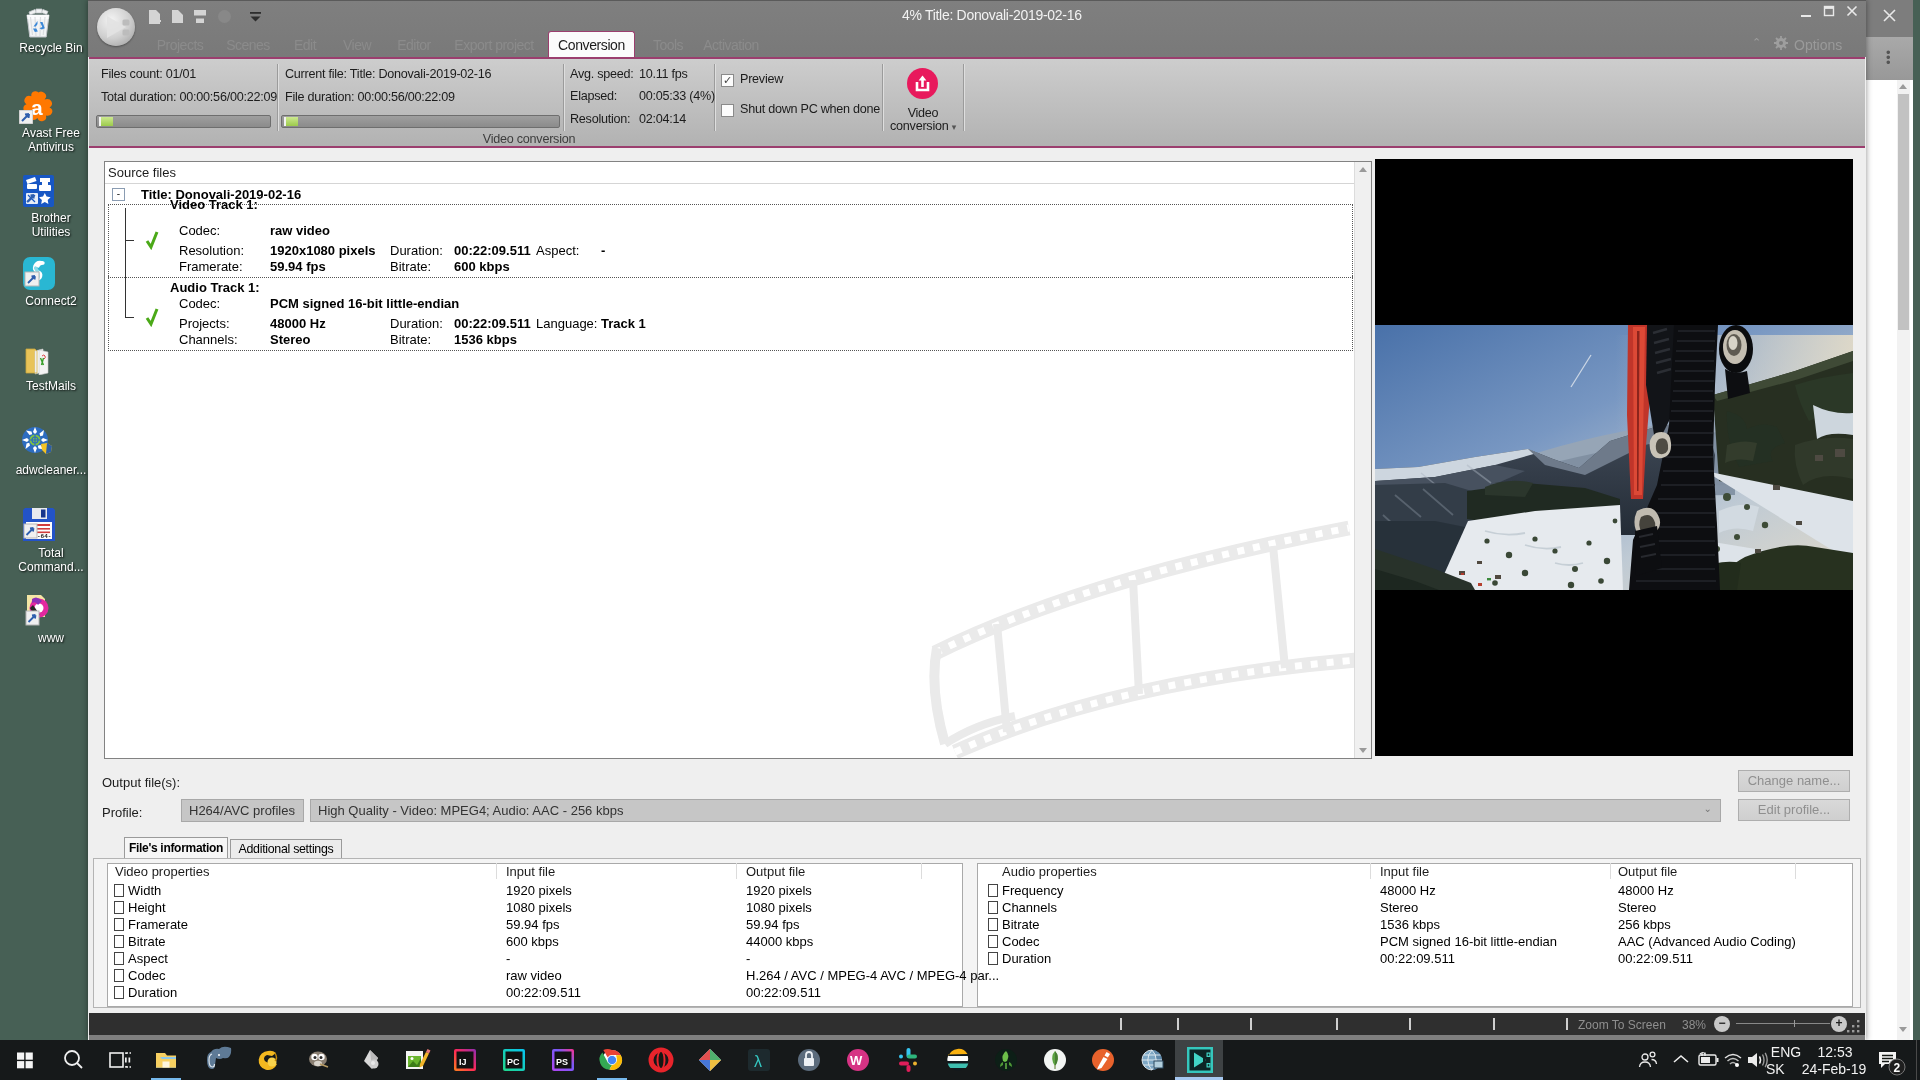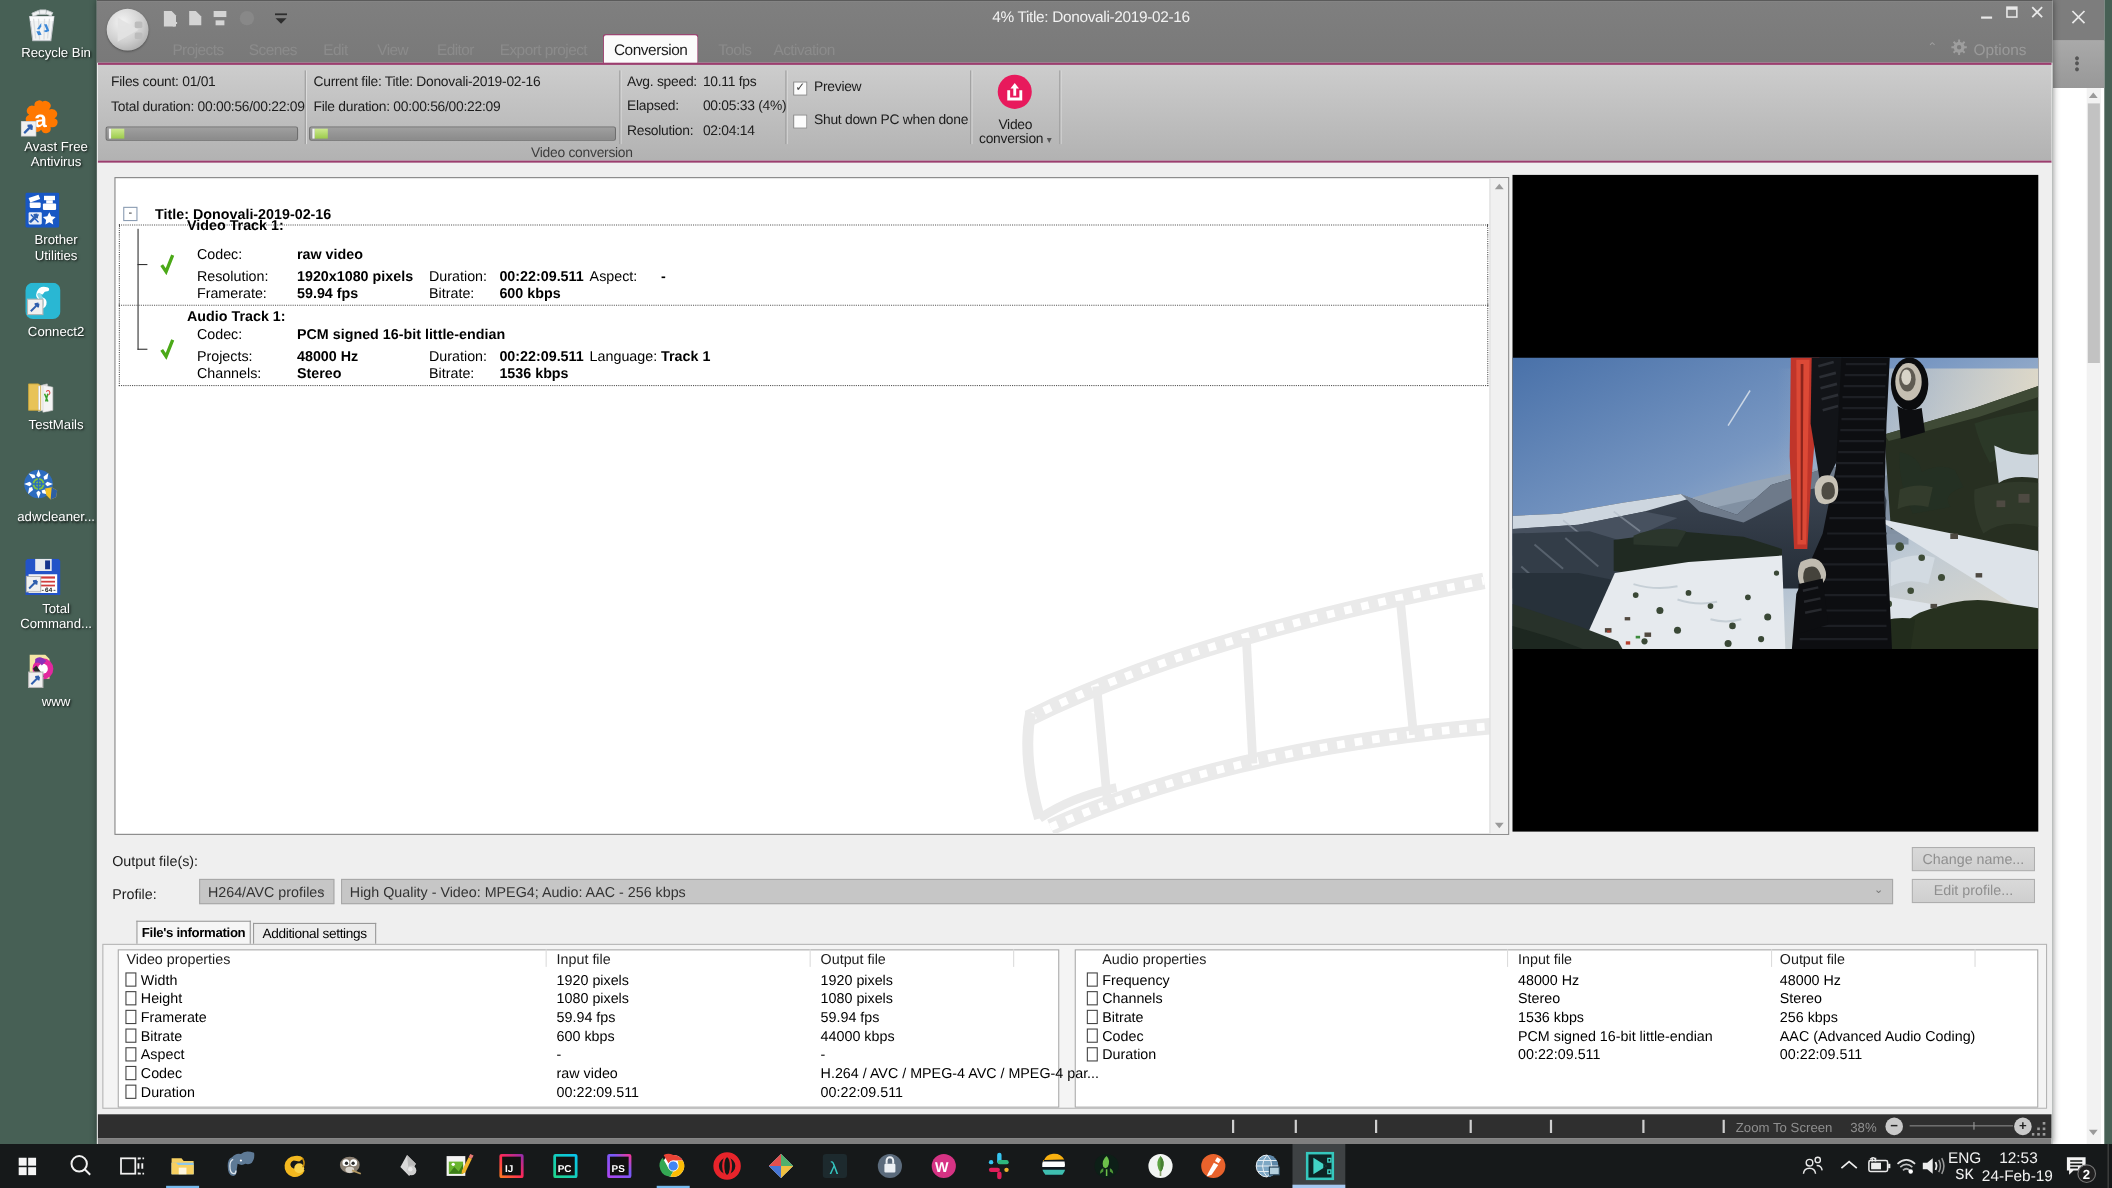--- a/index.html
+++ b/index.html
@@ -262,20 +262,23 @@
           <path d="M8 133 Q 160 58 422 8" stroke="#ffffff" stroke-width="7" stroke-dasharray="7 9"></path>
           <path d="M28 232 Q 190 160 430 140" stroke-width="15"></path>
           <path d="M28 232 Q 190 160 430 140" stroke="#ffffff" stroke-width="7" stroke-dasharray="7 9"></path>
           <path d="M10 128 q-8 40 8 96" stroke-width="10"></path>
           <path d="M70 104 L 80 212" stroke-width="8"></path>
           <path d="M206 60 L 212 174" stroke-width="8"></path>
           <path d="M346 26 L 358 148" stroke-width="8"></path>
           <path d="M18 224 q30-20 70-28" stroke-width="8"></path>
         </g>
       </svg>
+      <div class="hdr">
+          <span style="position:absolute;left:3px;top:3px;">Source files</span>
+        </div>
       <div style="position:absolute;left:7px;top:26px;width:11px;height:11px;border:1px solid #8a9cb2;background:#fff;font-size:10px;line-height:9px;text-align:center;color:#222;">-</div>
       <div class="t13 b" style="left:36px;top:25px;">Title: Donovali-2019-02-16</div>
       <div class="dotbox" style="left:3px;top:42px;width:1243px;height:72px;"></div>
       <div class="dotbox" style="left:3px;top:114px;width:1243px;height:74px;border-top:none;"></div>
       <div style="position:absolute;left:20px;top:46px;width:1px;height:110px;background:#333;"></div>
       <div style="position:absolute;left:20px;top:78px;width:9px;height:1px;background:#333;"></div>
       <div style="position:absolute;left:20px;top:155px;width:9px;height:1px;background:#333;"></div>
       <svg style="position:absolute;left:40px;top:68px;" width="14" height="20">
           <path d="M2 11 L6 17 L12 2" fill="none" stroke="#4ba918" stroke-width="3"></path>
         </svg>
@@ -753,21 +756,21 @@
         <path d="M8 13 q3-3 6 0" opacity=".7"></path>
       </g>
       <circle cx="15" cy="14" r="2" fill="#fff"></circle>
     </svg>
   <svg style="position:absolute;left:1745px;top:10px;" width="24" height="20" viewBox="0 0 24 20">
       <path d="M3 7 h4 l5-4 v14 l-5-4 h-4 Z" fill="#ececec"></path>
       <path d="M14.5 6.5 q2 3.5 0 7 M17.5 4.5 q3 5.5 0 11 M20.2 2.8 q4 7.2 0 14.4" fill="none" stroke="#9a9a9a" stroke-width="1.4"></path>
       <path d="M14.5 6.5 q2 3.5 0 7" fill="none" stroke="#ececec" stroke-width="1.4"></path>
     </svg>
   <div style="position:absolute;left:1766px;top:4px;width:40px;color:#f2f2f2;font-size:14px;text-align:center;">ENG</div>
-  <div style="position:absolute;left:1766px;top:21px;width:40px;color:#f2f2f2;font-size:14px;text-align:center;font-family:Liberation Mono, monospace;">SK</div>
+  <div style="position:absolute;left:1766px;top:21px;width:40px;color:#f2f2f2;font-size:14px;">SK</div>
   <div style="position:absolute;left:1805px;top:4px;width:60px;color:#f2f2f2;font-size:14px;text-align:center;">12:53</div>
   <div style="position:absolute;left:1799px;top:21px;width:70px;color:#f2f2f2;font-size:14px;text-align:center;">24-Feb-19</div>
   <svg style="position:absolute;left:1878px;top:11px;" width="28" height="26" viewBox="0 0 28 26">
       <path d="M1 1 h17 v12 h-11 l-4 4 v-4 h-2 Z" fill="#f4f4f4"></path>
       <g stroke="#141814" stroke-width="1.5">
         <path d="M4 4.5 h11 M4 7.5 h11 M4 10.5 h7"></path>
       </g>
       <circle cx="19" cy="16" r="8" fill="#1f1f1f" stroke="#777" stroke-width="1"></circle>
       <text x="15.5" y="20.5" font-family="Liberation Sans" font-size="12" font-weight="bold" fill="#fff">2</text>
     </svg>

